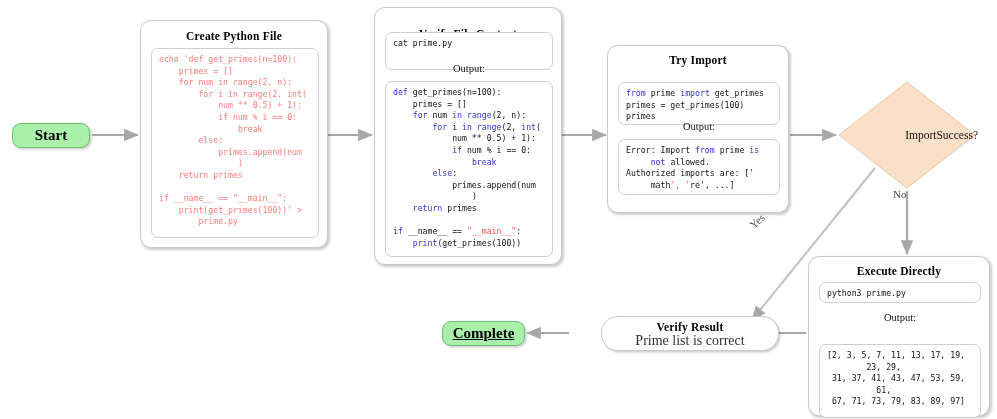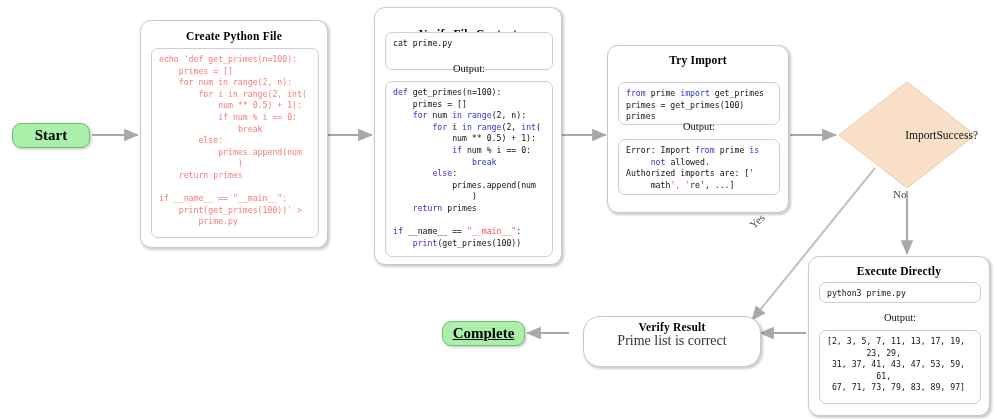--- a/index.html
+++ b/index.html
@@ -210,28 +210,28 @@
     <div class="diamond-text">ImportSuccess?</div>
   </div>
 
   <div class="edge-label" style="left:860px; top:188px;margin-left:33px;">No</div>
   <div class="edge-label yes" style="left:749px; top:215px;">Yes</div>
 
   <div class="node" style="left:808px; top:256px; width:182px; height:160px;">
     <div class="node-title" style="margin-top:8px;">Execute Directly</div>
     <div class="codebox" style="left:10px; top:25px; width:162px; height:21px;"><span>python3 prime.py</span></div>
     <div class="output-label" style="left:0; top:55px; width:182px;">Output:</div>
-    <div class="codebox" style="left:10px; top:73px; width:162px; height:74px; text-align:left;"><span>[2, 3, 5, 7, 11, 13, 17, 19,
+    <div class="codebox" style="left:10px; top:87px; width:162px; height:74px; text-align:left;"><span>[2, 3, 5, 7, 11, 13, 17, 19,
         23, 29,
  31, 37, 41, 43, 47, 53, 59,
           61,
  67, 71, 73, 79, 83, 89, 97]</span></div>
   </div>
 
-  <div class="node" style="left:583px; top:316px; width:178px; height:51px; border-radius:17px;">
+  <div class="node" style="left:601px; top:316px; width:178px; height:35px; border-radius:17px;">
     <div class="node-title" style="margin-top:4px;">Verify Result</div>
     <div class="label-center" style="font-size:14px; color:#333;">Prime list is correct</div>
   </div>
 
   <div class="terminal" style="left:442px; top:321px; width:83px; height:25px;text-decoration:underline;">
     <span>Complete</span>
   </div>
 
 </div>
 

